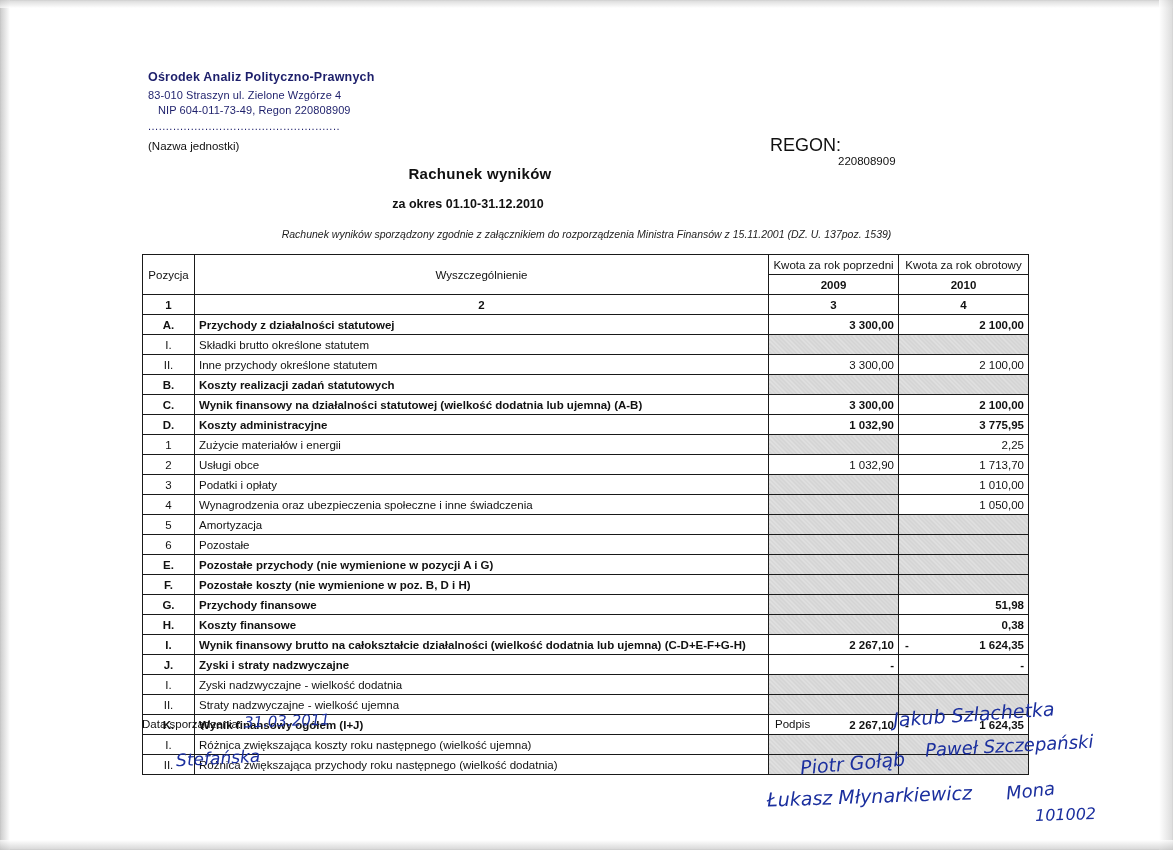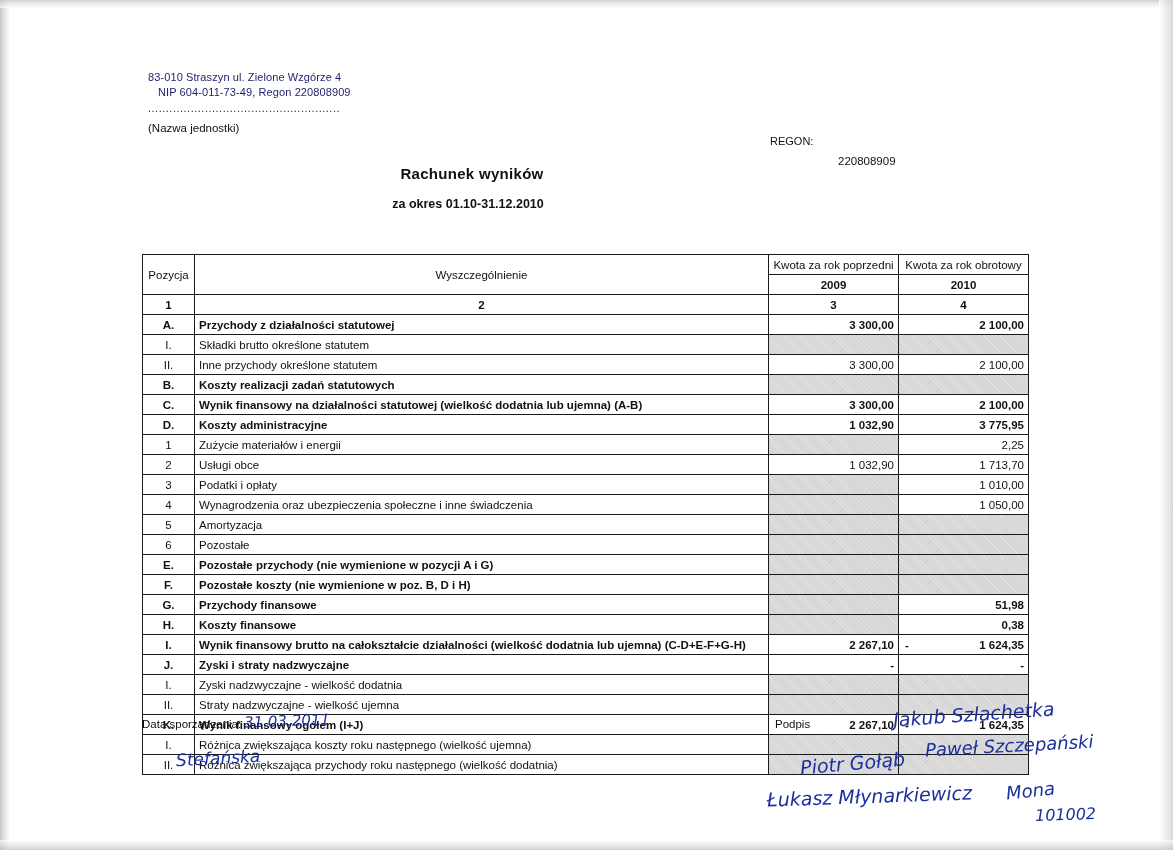--- a/index.html
+++ b/index.html
@@ -84,35 +84,35 @@
     font-size: 11.5px;
     color: #111;
     margin-top: 8px;
   }
 
   
   .regon-label {
     position: absolute;
     left: 770px;
     top: 135px;
-    font-size: 11px;
+    font-size: 18px;
     color: #111;
   }
   .regon-value {
     position: absolute;
     left: 838px;
     top: 155px;
     font-size: 11.5px;
     color: #111;
   }
 
   
   .doc-title {
     position: absolute;
-    left: 0;
+    left: 8px;
     top: 165px;
     width: 944px;
     text-align: center;
     font-size: 15px;
     font-weight: bold;
     letter-spacing: .3px;
   }
   .doc-period {
     position: absolute;
     left: 0;
@@ -264,31 +264,33 @@
 </head>
 <body>
 
 <div id="page">
   <div class="scan-edge-left"></div>
   <div class="scan-edge-top"></div>
   <div class="scan-edge-right"></div>
   <div class="scan-edge-bottom"></div>
 
   <div class="letterhead">
+    <div class="lh-org">Ośrodek Analiz Polityczno-Prawnych</div>
     <div class="lh-line">83-010 Straszyn ul. Zielone Wzgórze 4</div>
     <div class="lh-line indent">NIP 604-011-73-49, Regon 220808909</div>
     <div class="dots">......................................................</div>
     <div class="lh-sub">(Nazwa jednostki)</div>
   </div>
 
   <div class="regon-label">REGON:</div>
   <div class="regon-value">220808909</div>
 
   <div class="doc-title">Rachunek wyników</div>
   <div class="doc-period">za okres 01.10-31.12.2010</div>
+  <div class="doc-note">Rachunek wyników sporządzony zgodnie z załącznikiem do rozporządzenia Ministra Finansów z 15.11.2001 (DZ. U. 137poz. 1539)</div>
 
   <div class="tbl-wrap">
     <table class="rw">
       <colgroup>
         <col class="c-pos">
           <col class="c-desc">
           <col class="c-prev">
           <col class="c-curr">
       </colgroup>
       <thead>

